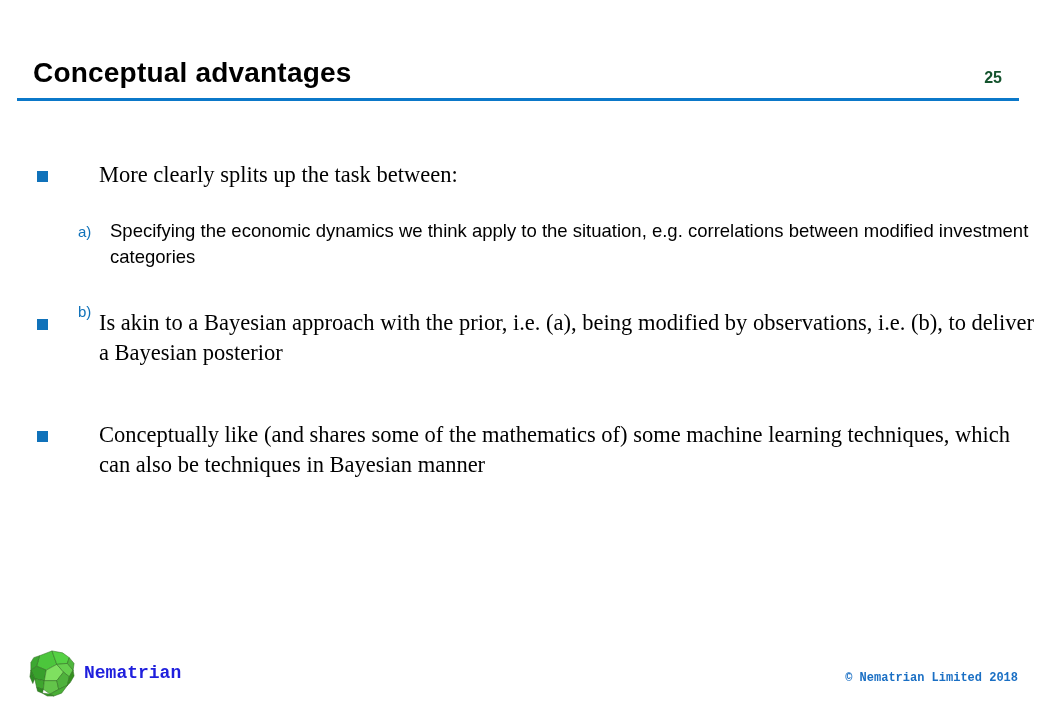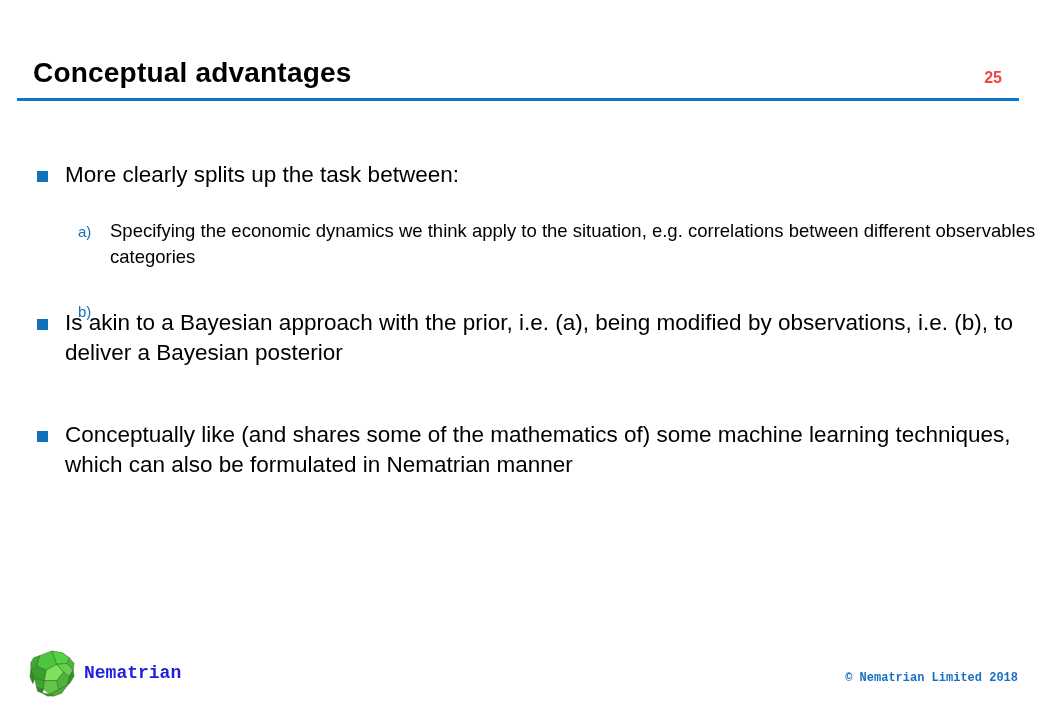--- a/index.html
+++ b/index.html
@@ -37,21 +37,21 @@
     letter-spacing: 0.2px;
     line-height: 34px;
     white-space: nowrap;
   }
   #page-number {
     position: absolute;
     right: 22px;
     top: 68px;
     font-size: 16px;
     font-weight: bold;
-    color: #ef4444;
+    color: #14532d;
     line-height: 20px;
   }
   #title-rule {
     position: absolute;
     left: 17px;
     top: 98px;
     width: 1002px;
     height: 3px;
     background: #0b78c9;
   }
@@ -59,26 +59,27 @@
   
   #body {
     position: absolute;
     left: 0;
     top: 160px;
     width: 1040px;
   }
 
   .lvl1 {
     position: relative;
-    padding-left: 65px;
+    padding-left: 99px;
     margin-bottom: 26px;
     color: #000000;
     font-size: 22.5px;
     line-height: 30px;
     max-width: 955px;
+    font-family: Liberation Serif, serif;
   }
   .lvl1 .sq {
     position: absolute;
     left: 37px;
     top: 11px;
     width: 11px;
     height: 11px;
     background: #1072ba;
   }
   .lvl1 .txt { display: block; }
@@ -167,35 +168,35 @@
   <div id="body">
 
     <div class="lvl1" id="bullet-1">
       <span class="sq"></span>
       <span class="txt">More clearly splits up the task between:</span>
     </div>
 
     <div class="sublist">
       <div class="lvl2" id="sub-a">
         <span class="marker">a)</span>
-        <span class="txt">Specifying the economic dynamics we think apply to the situation, e.g. correlations between different observables categories</span>
+        <span class="txt">Specifying the economic dynamics we think apply to the situation, e.g. correlations between modified investment categories</span>
       </div>
       <div class="lvl2" id="sub-b">
         <span class="marker">b)</span>
       </div>
     </div>
 
     <div class="lvl1" id="bullet-2">
       <span class="sq"></span>
       <span class="txt">Is akin to a Bayesian approach with the prior, i.e. (a), being modified by observations, i.e. (b), to deliver a Bayesian posterior</span>
     </div>
 
     <div class="lvl1" id="bullet-3">
       <span class="sq"></span>
-      <span class="txt">Conceptually like (and shares some of the mathematics of) some machine learning techniques, which can also be formulated in Nematrian manner</span>
+      <span class="txt">Conceptually like (and shares some of the mathematics of) some machine learning techniques, which can also be techniques in Bayesian manner</span>
     </div>
 
   </div>
 
   <div id="footer">
 
     <div id="logo-group">
       <span>
         <svg id="logo-mark" viewBox="0 0 100 100" xmlns="http://www.w3.org/2000/svg">
 

